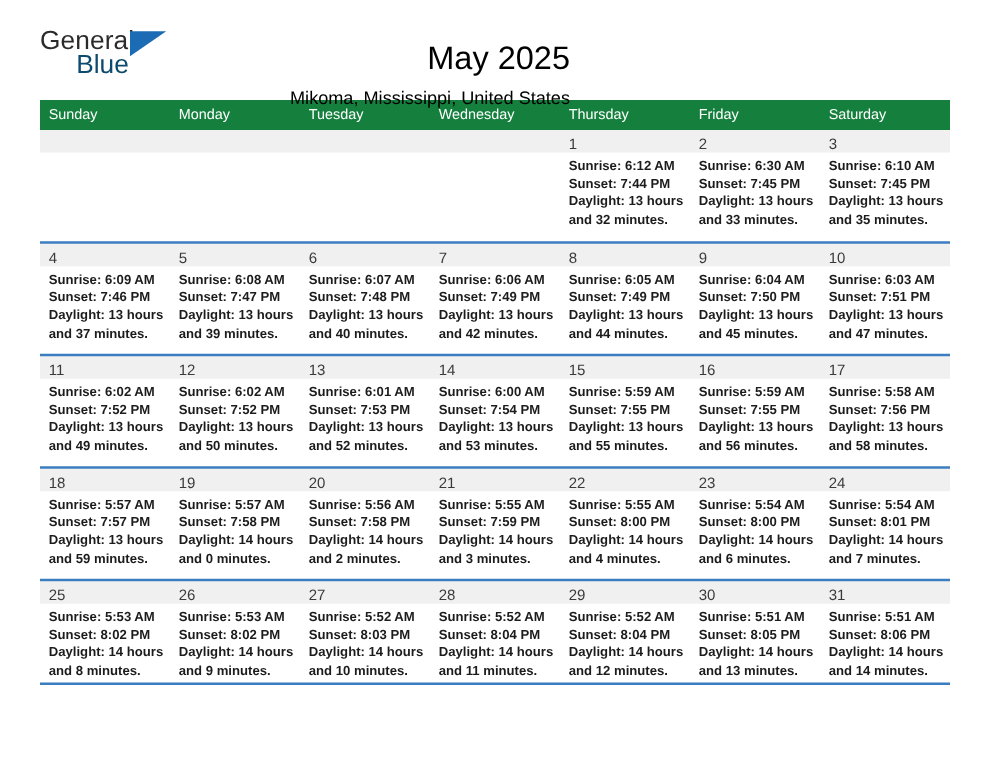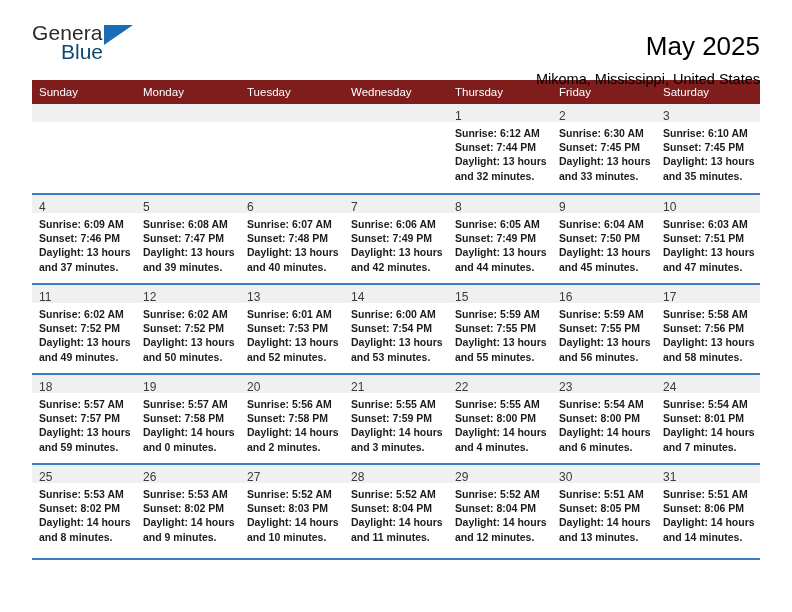--- a/index.html
+++ b/index.html
@@ -21,21 +21,20 @@
     box-sizing: border-box;
     padding: 0 32px;
   }
 
   
   .masthead {
     position: relative;
     height: 72px;
     display: flex;
     align-items: flex-start;
-    justify-content: space-between;
   }
   .brand {
     position: relative;
     margin-top: 22px;
     width: 200px;
     height: 50px;
     line-height: 1;
   }
   .brand-top {
     position: relative;
@@ -80,34 +79,34 @@
   }
 
   
   .calendar {
     margin-top: 8px;
     width: 728px;
     border-collapse: collapse;
     table-layout: fixed;
   }
   .calendar th {
-    background: #7f1d1d;
+    background: #15803d;
     color: #ffffff;
     font-size: 11.5px;
     font-weight: 400;
     text-align: left;
     padding: 6px 0 6px 7px;
     height: 20px;
     box-sizing: border-box;
   }
   .week-row {
     height: 90px;
   }
   .week-row:last-child {
-    height: 95px;
+    height: 83px;
   }
   .daycell {
     vertical-align: top;
     padding: 0;
     border-bottom: 2px solid #3b7dc0;
     background: #ffffff;
     box-sizing: border-box;
   }
   .daycell-inner {
     height: 100%;

